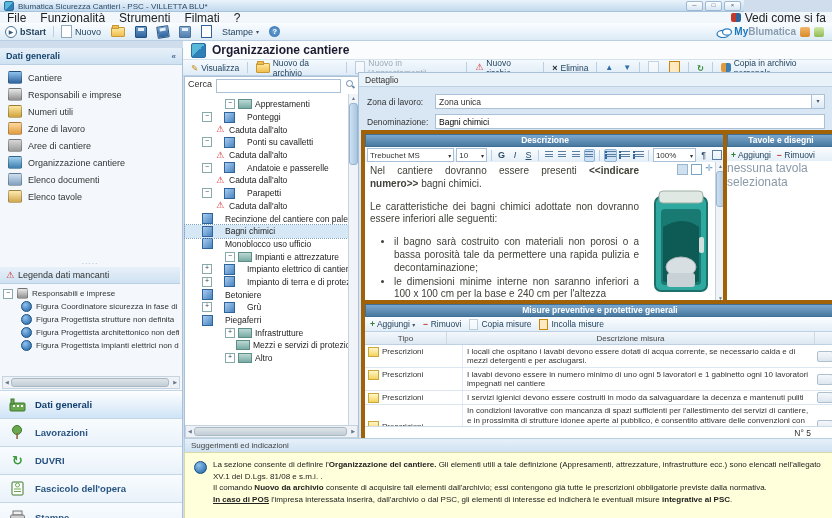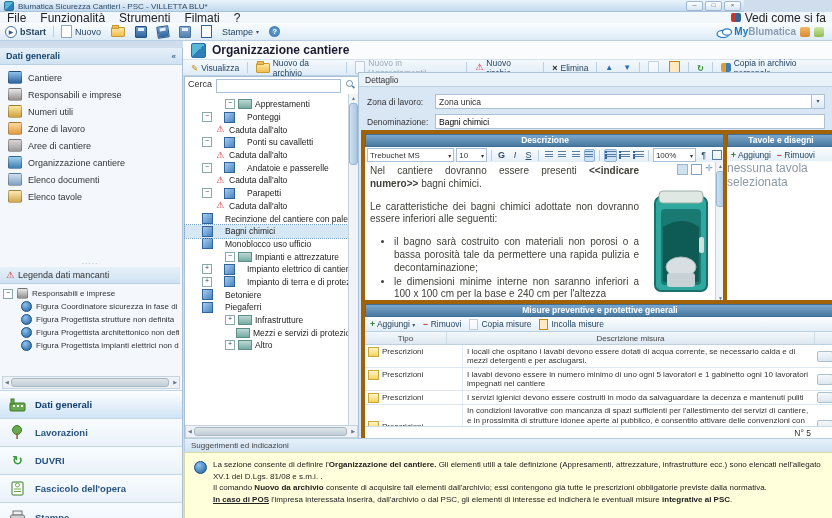--- a/index.html
+++ b/index.html
@@ -459,20 +459,25 @@
     <div class="trow lv1">
         <span class="boxpm">+</span>
         <span class="ico-cube"></span>
         <span>Impianto di terra e di protezione contro le scariche</span>
       </div>
     <div class="trow lv1">
         <span class="ico-cube"></span>
         <span>Betoniere</span>
       </div>
     <div class="trow lv1">
+        <span class="boxpm">+</span>
+        <span class="ico-cube"></span>
+        <span>Grù</span>
+      </div>
+    <div class="trow lv1">
         <span class="ico-cube"></span>
         <span>Piegaferri</span>
       </div>
     <div class="trow lv0">
         <span class="boxpm">+</span>
         <span class="ico-grp"></span>
         <span>Infrastrutture</span>
       </div>
     <div class="trow lv0">
         <span class="ico-grp" style="margin-left:11px;"></span>

